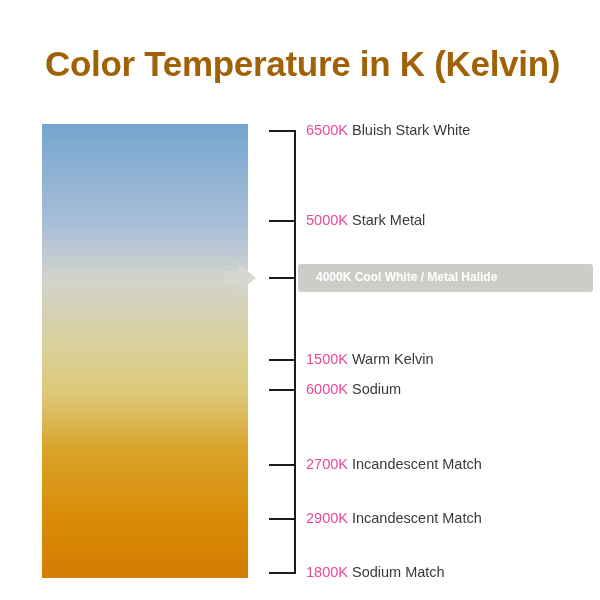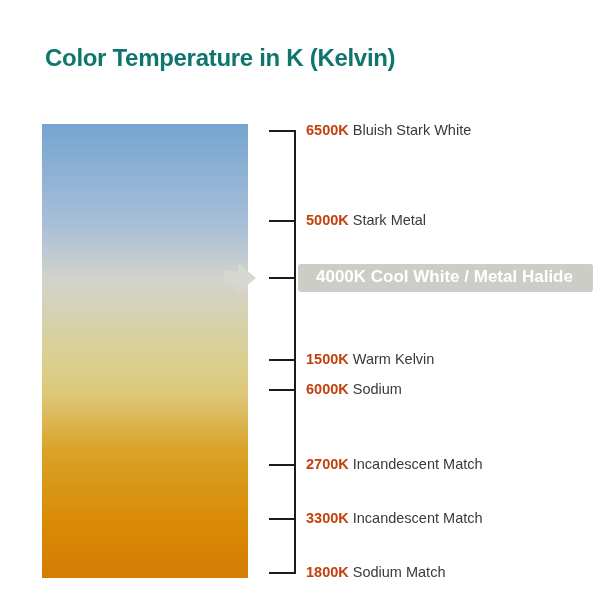--- a/index.html
+++ b/index.html
@@ -19,23 +19,23 @@
   #chart-root {
     position: absolute;
     inset: 0;
   }
 
   
   #page-title {
     position: absolute;
     left: 45px;
     top: 44px;
-    font-size: 24px;
+    font-size: 35px;
     font-weight: bold;
-    color: #0f766e;
+    color: #a16207;
     letter-spacing: -0.3px;
     white-space: nowrap;
   }
 
   
   #gradient-bar {
     position: absolute;
     left: 42px;
     top: 124px;
     width: 206px;
@@ -69,40 +69,40 @@
   .tick-label {
     position: absolute;
     left: 306px;
     top: -11px;
     font-size: 14.5px;
     color: #3a3a3a;
     white-space: nowrap;
     line-height: 20px;
   }
   .tick-label .kelvin {
-    font-weight: bold;
-    color: #c2410c;
+    font-weight: normal;
+    color: #ec4899;
   }
 
   
   #highlight-box {
     position: absolute;
     left: 298px;
     top: -14px;
     width: 295px;
     height: 28px;
     background: #cdcdc7;
     border-radius: 3px;
     box-sizing: border-box;
   }
   #highlight-label {
     position: absolute;
     left: 316px;
     top: -11px;
-    font-size: 17px;
+    font-size: 12px;
     font-weight: bold;
     color: #ffffff;
     white-space: nowrap;
     line-height: 20px;
   }
   #highlight-arrow {
     position: absolute;
     left: 238px;
     top: -15px;
     width: 0;
@@ -154,21 +154,21 @@
       <div class="tick-row" style="top: 390px;">
         <div class="tick-mark"></div>
         <div class="tick-label"><span class="kelvin">6000K</span><span> Sodium</span></div>
       </div>
       <div class="tick-row" style="top: 465px;">
         <div class="tick-mark"></div>
         <div class="tick-label"><span class="kelvin">2700K</span><span> Incandescent Match</span></div>
       </div>
       <div class="tick-row" style="top: 519px;">
         <div class="tick-mark"></div>
-        <div class="tick-label"><span class="kelvin">3300K</span><span> Incandescent Match</span></div>
+        <div class="tick-label"><span class="kelvin">2900K</span><span> Incandescent Match</span></div>
       </div>
       <div class="tick-row" style="top: 573px;">
         <div class="tick-mark"></div>
         <div class="tick-label"><span class="kelvin">1800K</span><span> Sodium Match</span></div>
       </div>
     </div>
 
 </div>
 
 </body></html>

